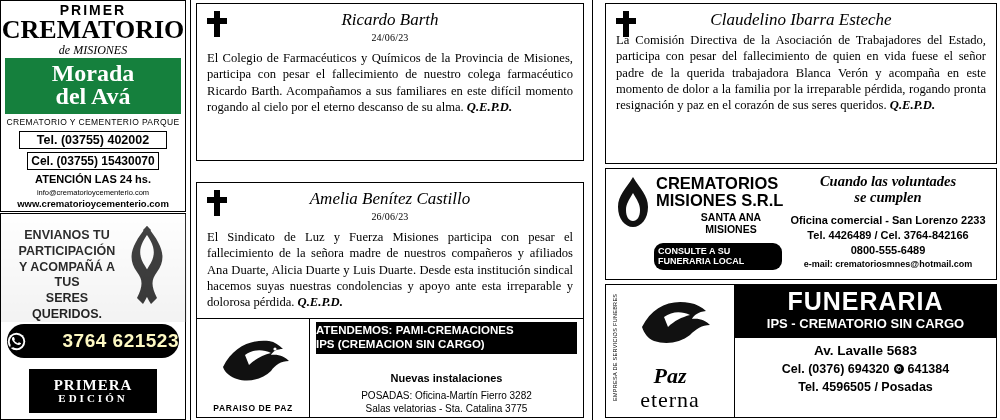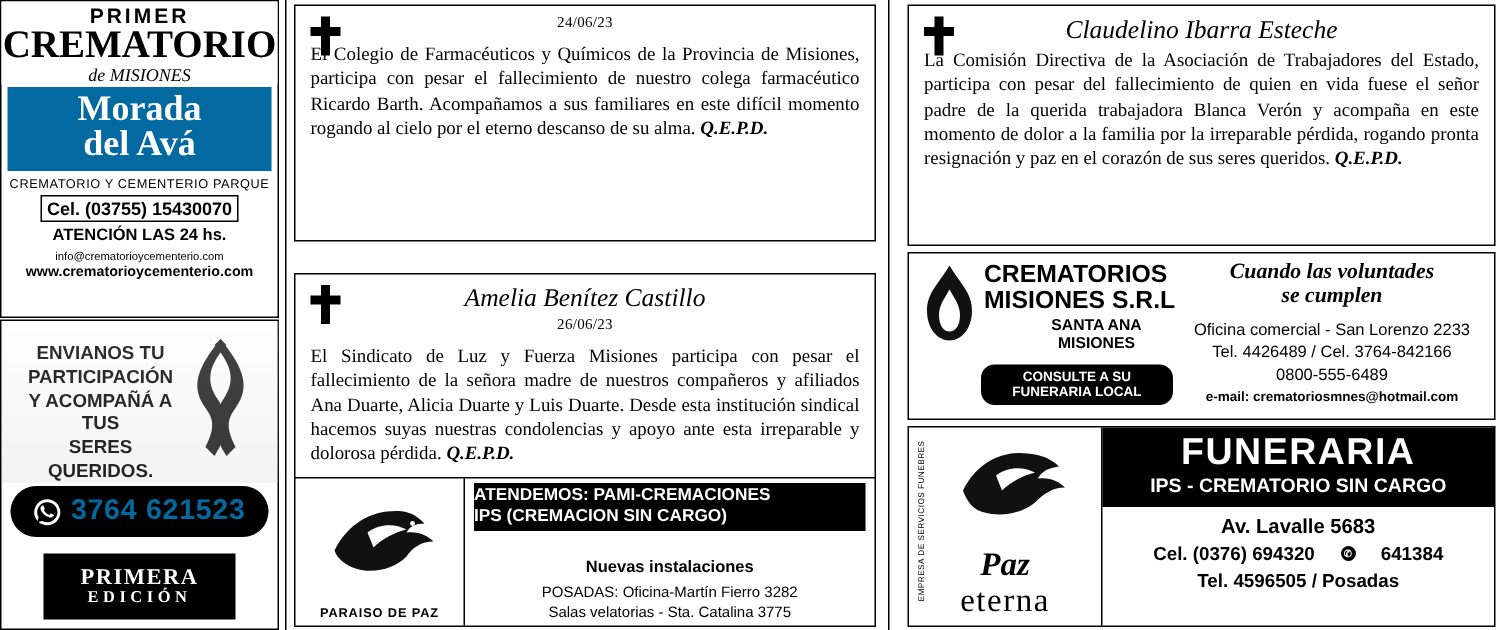--- a/index.html
+++ b/index.html
@@ -40,40 +40,40 @@
   .crossglyph{position:relative;width:20px;height:26px;}
   .crossglyph:before{content:"";position:absolute;left:7px;top:0;width:6px;height:26px;background:#000;}
   .crossglyph:after{content:"";position:absolute;left:0;top:7px;width:20px;height:6px;background:#000;}
 
   
   .ad1{left:0;top:0;width:186px;height:212px;border:1px solid #000;}
   .ad1 .hdr{background:#fff;padding-top:2px;}
   .ad1 .primer{font-family:"Liberation Sans",sans-serif;font-weight:bold;font-size:14px;letter-spacing:2px;text-align:center;line-height:1;}
   .ad1 .crem{font-family:"Liberation Serif",serif;font-weight:bold;font-size:26px;text-align:center;letter-spacing:0px;line-height:1.02;}
   .ad1 .demis{font-family:"Liberation Serif",serif;font-style:italic;font-size:12px;text-align:center;line-height:1;margin-bottom:2px;}
-  .ad1 .blackbar{background:#0369a1;color:#fff;margin:1px 4px 0 4px;padding:4px 0 5px 0;}
+  .ad1 .blackbar{background:#15803d;color:#fff;margin:1px 4px 0 4px;padding:4px 0 5px 0;}
   .ad1 .morada{font-family:"Liberation Serif",serif;font-weight:bold;font-size:24px;text-align:center;line-height:.98;}
   .ad1 .sub{font-family:"Liberation Sans",sans-serif;font-size:8.5px;text-align:center;letter-spacing:.4px;margin-top:3px;}
   .ad1 .telbox{border:1px solid #000;margin:4px 18px 0 18px;text-align:center;font-family:"Liberation Sans",sans-serif;font-weight:bold;font-size:12.5px;padding:1px 0;}
   .ad1 .celbox{border:1px solid #000;margin:3px 26px 0 26px;text-align:center;font-family:"Liberation Sans",sans-serif;font-weight:bold;font-size:12px;padding:1px 0;}
   .ad1 .aten{font-family:"Liberation Sans",sans-serif;font-weight:bold;font-size:11px;text-align:center;margin-top:3px;}
   .ad1 .mail{font-family:"Liberation Sans",sans-serif;font-size:7.5px;text-align:center;margin-top:3px;}
   .ad1 .web{font-family:"Liberation Sans",sans-serif;font-weight:bold;font-size:9.5px;text-align:center;margin-top:1px;}
 
   
   .ad2{left:0;top:213px;width:186px;height:207px;border:1px solid #000;}
   .ad2 .ribbonarea{position:relative;height:108px;}
   .ad2 .envtxt{
     position:absolute;left:14px;top:14px;width:104px;
     font-family:"Liberation Sans",sans-serif;font-weight:bold;font-size:12.5px;
     text-align:center;line-height:1.26;
   }
   .ad2 .phonebar{
     position:absolute;left:6px;right:6px;top:110px;height:34px;background:#000;border-radius:17px;
-    color:#0369a1;display:flex;align-items:center;justify-content:center;gap:6px;
+    color:#fef9c3;display:flex;align-items:center;justify-content:space-between;gap:6px;
   }
   .ad2 .phonenum{font-family:"Liberation Sans",sans-serif;font-weight:bold;font-size:19px;letter-spacing:.5px;}
   .ad2 .logo{position:absolute;left:28px;right:28px;bottom:6px;height:44px;background:#000;color:#fff;
     display:flex;align-items:center;justify-content:center;}
   .ad2 .logotxt{font-family:"Liberation Serif",serif;font-weight:bold;font-size:15px;text-align:center;line-height:1;letter-spacing:1px;}
   .ad2 .logosub{font-family:"Liberation Serif",serif;font-size:11px;letter-spacing:3px;}
 
   
   .paraiso{left:196px;top:318px;width:388px;height:100px;border:1px solid #000;}
   .paraiso .leftpane{position:absolute;left:0;top:0;width:112px;height:100%;border-right:1px solid #000;}
@@ -81,37 +81,37 @@
   .paraiso .rightpane{position:absolute;left:113px;right:0;top:0;bottom:0;padding:3px 6px;}
   .paraiso .banner{background:#000;color:#fff;font-family:"Liberation Sans",sans-serif;font-weight:bold;font-size:11.5px;line-height:1.18;padding:2px 0 3px 0;}
   .paraiso .nuevas{font-family:"Liberation Sans",sans-serif;font-weight:bold;font-size:11px;text-align:center;margin-top:18px;}
   .paraiso .addr{font-family:"Liberation Sans",sans-serif;font-size:10px;text-align:center;line-height:1.3;margin-top:5px;}
   .paraiso .contact{font-family:"Liberation Sans",sans-serif;font-size:9px;line-height:1.35;margin-top:6px;}
 
   
   .cms{left:605px;top:168px;width:392px;height:112px;border:1px solid #000;}
   .cms .title{font-family:"Liberation Sans",sans-serif;font-weight:bold;font-size:16.5px;line-height:1;}
   .cms .santa{font-family:"Liberation Sans",sans-serif;font-weight:bold;font-size:10.5px;line-height:1.1;text-align:center;}
-  .cms .consulte{background:#000;color:#fff;font-family:"Liberation Sans",sans-serif;font-weight:bold;font-size:9px;text-align:center;border-radius:9px;padding:3px 4px;line-height:1.15;}
+  .cms .consulte{background:#000;color:#fff;font-family:"Liberation Sans",sans-serif;font-weight:bold;font-size:9px;border-radius:9px;padding:3px 4px;line-height:1.15;}
   .cms .cuando{font-family:"Liberation Serif",serif;font-style:italic;font-weight:bold;font-size:14.5px;text-align:center;line-height:1.1;}
-  .cms .ofi{font-family:"Liberation Sans",sans-serif;font-weight:normal;font-size:11px;text-align:center;line-height:1.35;}
+  .cms .ofi{font-family:"Liberation Sans",sans-serif;font-weight:bold;font-size:11px;text-align:center;line-height:1.35;}
   .cms .mail{font-family:"Liberation Sans",sans-serif;font-weight:bold;font-size:9px;text-align:center;margin-top:2px;}
 
   
   .fun{left:605px;top:284px;width:392px;height:134px;border:1px solid #000;}
   .fun .leftpane{position:absolute;left:0;top:0;width:128px;height:100%;border-right:1px solid #000;}
   .fun .emp{position:absolute;left:6px;top:10px;font-family:"Liberation Sans",sans-serif;font-size:5.5px;letter-spacing:.3px;transform:rotate(-90deg);transform-origin:left top;white-space:nowrap;}
   .fun .paz{position:absolute;left:0;right:0;bottom:30px;text-align:center;font-family:"Liberation Serif",serif;font-style:italic;font-weight:bold;font-size:22px;line-height:1;}
   .fun .eterna{position:absolute;left:0;right:0;bottom:6px;text-align:center;font-family:"Liberation Serif",serif;font-size:22px;line-height:1;letter-spacing:1px;}
   .fun .rightpane{position:absolute;left:129px;right:0;top:0;bottom:0;}
   .fun .blk{background:#000;color:#fff;text-align:center;padding:4px 0 6px 0;}
   .fun .f1{font-family:"Liberation Sans",sans-serif;font-weight:bold;font-size:25px;letter-spacing:1px;line-height:1;}
   .fun .f2{font-family:"Liberation Sans",sans-serif;font-weight:bold;font-size:13px;line-height:1.2;margin-top:2px;}
   .fun .line{font-family:"Liberation Sans",sans-serif;font-weight:bold;font-size:13.5px;text-align:center;margin-top:5px;}
-  .fun .line2{font-family:"Liberation Sans",sans-serif;font-weight:bold;font-size:12.5px;text-align:center;margin-top:4px;display:flex;align-items:center;justify-content:center;gap:17px;}
+  .fun .line2{font-family:"Liberation Sans",sans-serif;font-weight:bold;font-size:12.5px;text-align:center;margin-top:4px;display:flex;align-items:center;justify-content:center;gap:4px;}
   .fun .line3{font-family:"Liberation Sans",sans-serif;font-weight:bold;font-size:12.5px;text-align:center;margin-top:4px;}
   .wa-sm{width:10px;height:10px;border-radius:50%;background:#000;color:#fff;font-size:6.5px;display:inline-flex;align-items:center;justify-content:center;vertical-align:middle;}
   .env-sm{display:inline-block;width:10px;height:7px;border:1px solid #000;position:relative;vertical-align:middle;}
 </style>
 </head>
 <body>
 
 <div class="page">
 
   <div class="vline" style="left:190px;"></div>
@@ -121,20 +121,21 @@
     <div class="hdr">
       <div class="primer">PRIMER</div>
       <div class="crem">CREMATORIO</div>
       <div class="demis">de MISIONES</div>
     </div>
     <div class="blackbar">
       <div class="morada">Morada</div>
       <div class="morada">del Avá</div>
     </div>
     <div class="sub">CREMATORIO Y CEMENTERIO PARQUE</div>
+    <div class="telbox">Tel. (03755) 402002</div>
     <div class="celbox">Cel. (03755) 15430070</div>
     <div class="aten">ATENCIÓN LAS 24 hs.</div>
     <div class="mail">info@crematorioycementerio.com</div>
     <div class="web">www.crematorioycementerio.com</div>
   </div>
 
   <div class="box ad2">
     <div class="ribbonarea">
       <div class="envtxt">
         <div>ENVIANOS TU</div>
@@ -168,20 +169,21 @@
         <div class="logotxt">PRIMERA</div>
         <div class="logotxt logosub">EDICIÓN</div>
       </div>
     </div>
   </div>
 
   <div class="obit" style="left:196px;top:3px;width:388px;height:158px;">
     <div class="cross">
         <div class="crossglyph"></div>
       </div>
+    <div class="name">Ricardo Barth</div>
     <div class="dates">24/06/23</div>
     <div class="body">
       <span>El Colegio de Farmacéuticos y Químicos de la Provincia de Misiones, participa con pesar el fallecimiento de nuestro colega farmacéutico Ricardo Barth. Acompañamos a sus familiares en este difícil momento rogando al cielo por el eterno descanso de su alma.</span>
       <span class="qepd">Q.E.P.D.</span>
     </div>
   </div>
 
   <div class="obit" style="left:196px;top:182px;width:388px;height:147px;">
     <div class="cross">
         <div class="crossglyph"></div>

